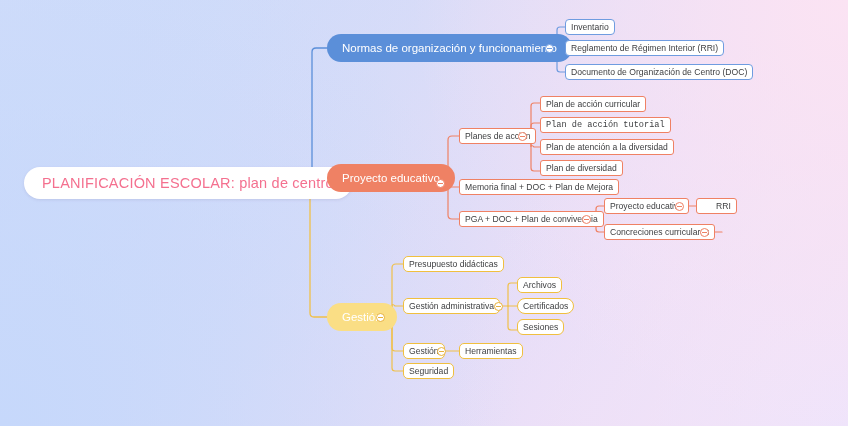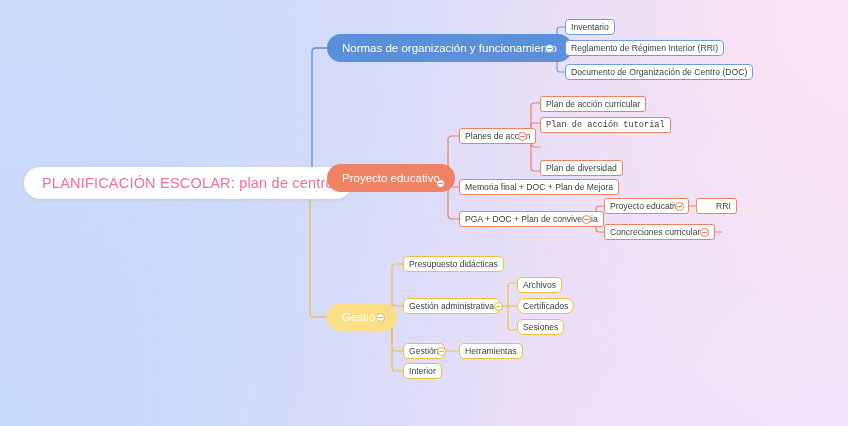--- a/index.html
+++ b/index.html
@@ -122,20 +122,21 @@
   <div class="node leaf b" style="left:565px;top:40px;">Reglamento de Régimen Interior (RRI)</div>
 
   <div class="node l1 orange" style="left:327px;top:164px;">Proyecto educativo</div>
   <div class="tog o" style="left:436px;top:178.5px;"></div>
 
   <div class="node leaf o" style="left:459px;top:128px;">Planes de acción</div>
   <div class="tog o" style="left:518px;top:131.5px;"></div>
 
   <div class="node leaf o" style="left:540px;top:96px;">Plan de acción curricular</div>
   <div class="node leaf o" style="left:540px;top:117px;font-family:Liberation Mono, monospace;">Plan de acción tutorial</div>
+  <div class="node leaf o" style="left:540px;top:139px;">Plan de atención a la diversidad</div>
   <div class="node leaf o" style="left:540px;top:160px;">Plan de diversidad</div>
 
   <div class="node leaf o" style="left:459px;top:179px;">Memoria final + DOC + Plan de Mejora</div>
 
   <div class="node leaf o" style="left:459px;top:211px;">PGA + DOC + Plan de convivencia</div>
   <div class="tog o" style="left:582px;top:214.5px;"></div>
 
   <div class="node leaf o" style="left:604px;top:198px;">Proyecto educativo</div>
   <div class="tog o" style="left:675px;top:201.5px;"></div>
   <div class="node leaf o" style="left:696px;top:198px;padding-left:19px;">RRI</div>
@@ -152,15 +153,15 @@
   <div class="tog y" style="left:494px;top:301.5px;"></div>
 
   <div class="node leaf y" style="left:517px;top:277px;">Archivos</div>
   <div class="node leaf y" style="left:517px;top:298px;border-radius:8px;">Certificados</div>
   <div class="node leaf y" style="left:517px;top:319px;border-radius:6px;">Sesiones</div>
 
   <div class="node leaf y" style="left:403px;top:343px;">Gestión</div>
   <div class="tog y" style="left:437px;top:346.5px;"></div>
   <div class="node leaf y" style="left:459px;top:343px;">Herramientas</div>
 
-  <div class="node leaf y" style="left:403px;top:363px;">Interior</div>
+  <div class="node leaf y" style="left:403px;top:363px;">Seguridad</div>
 
 </div>
 
 </body></html>

